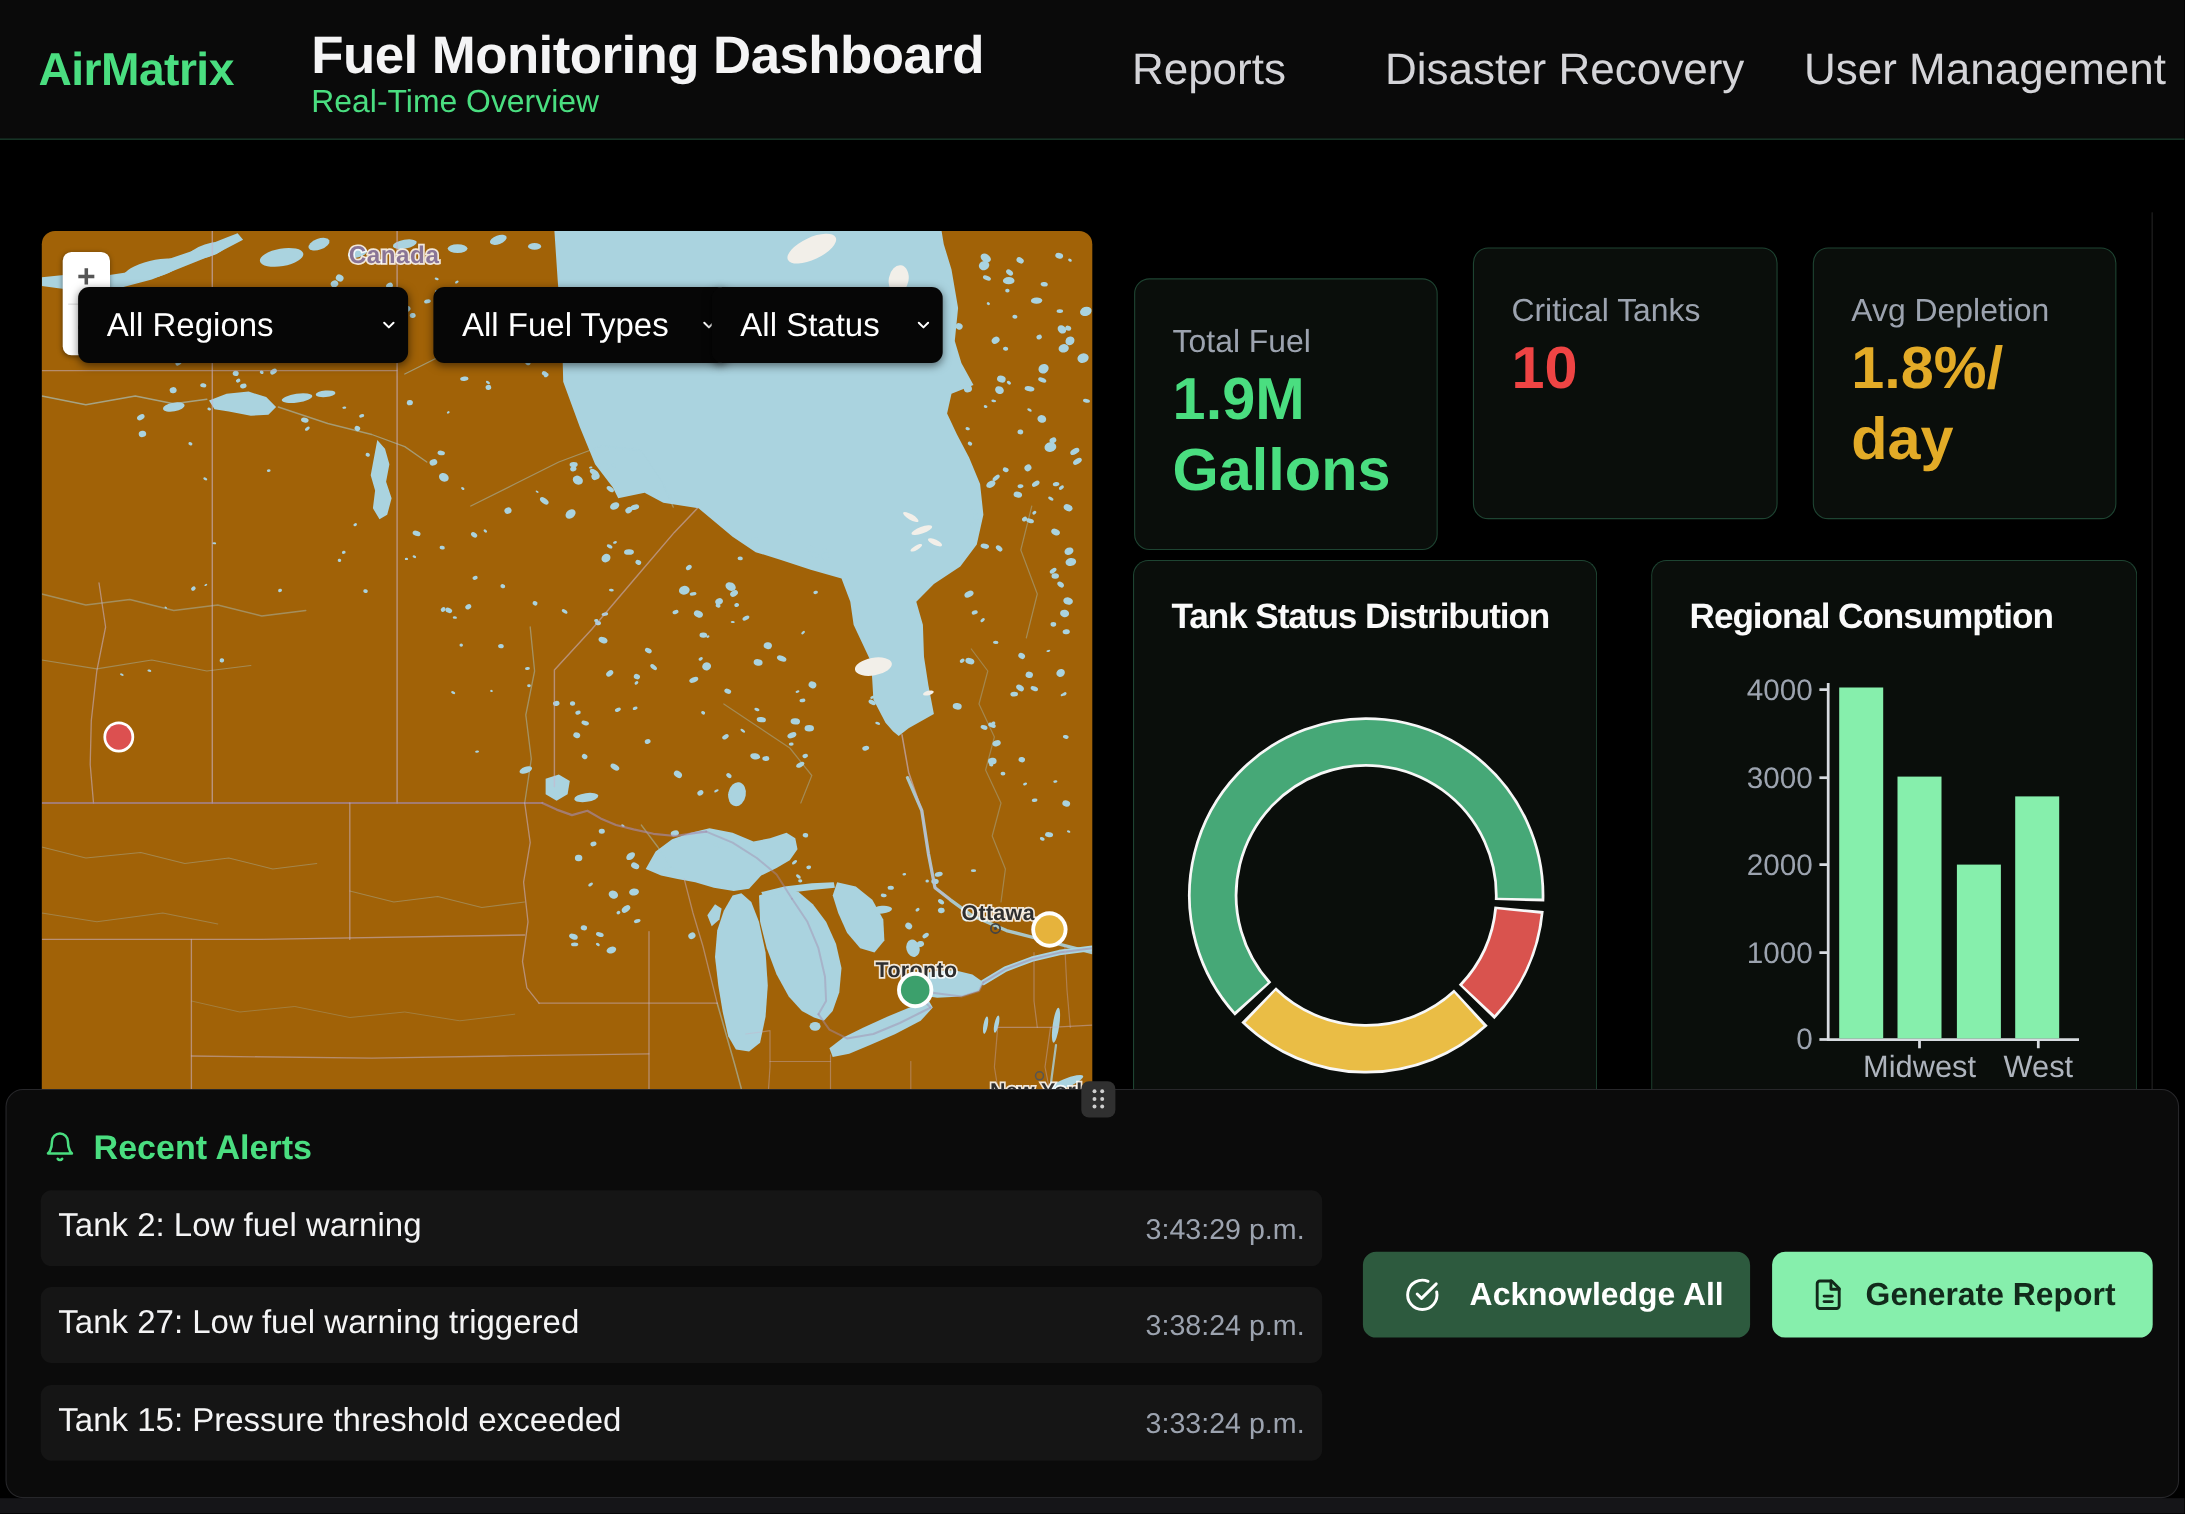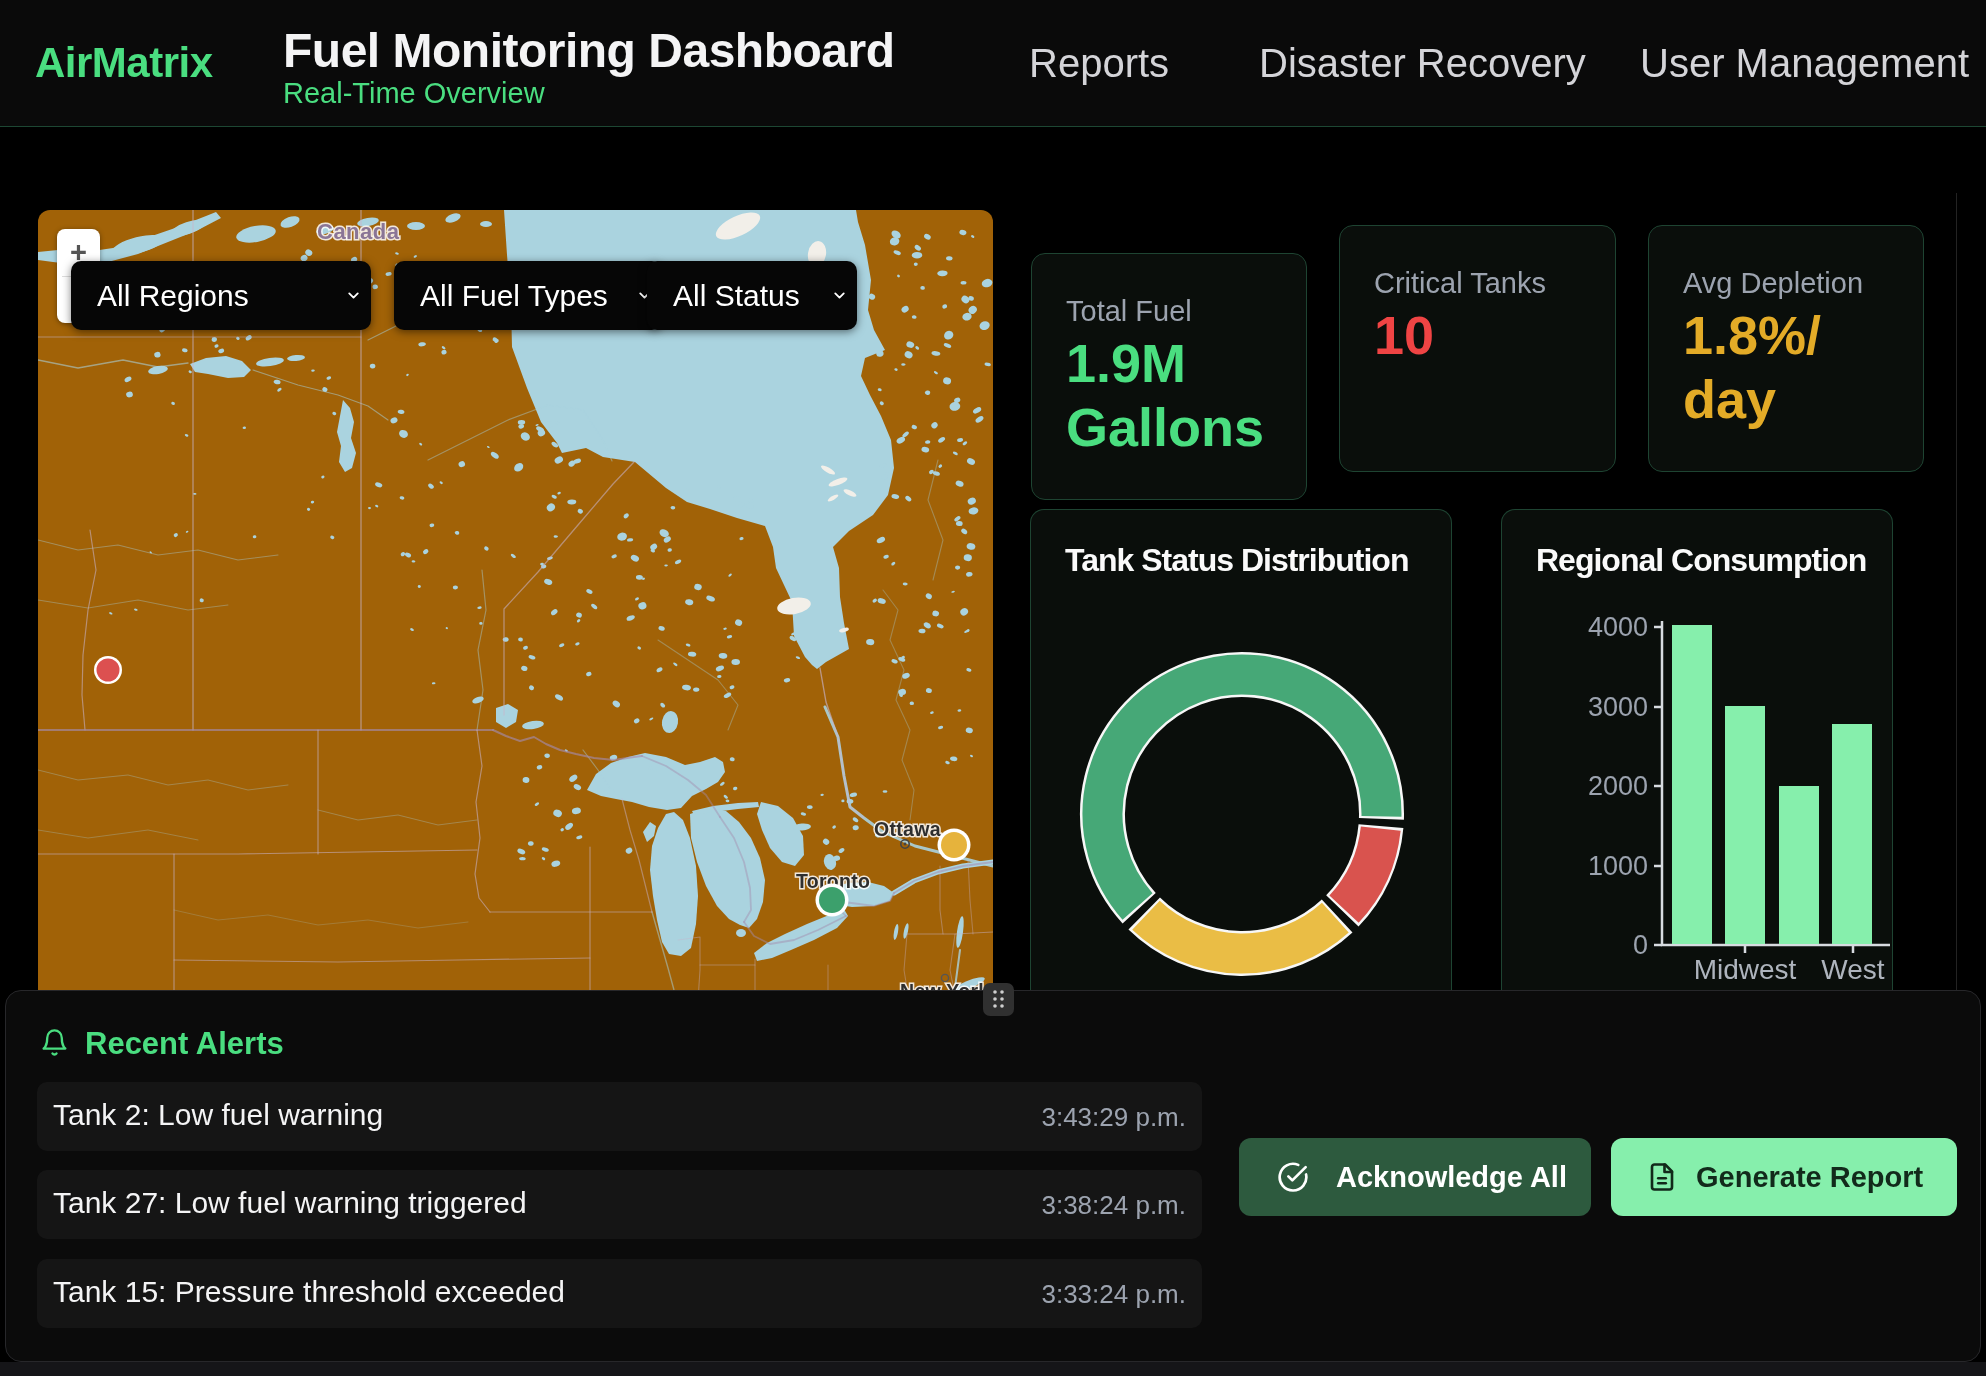--- a/index.html
+++ b/index.html
@@ -562,21 +562,21 @@
     <div class="ctitle">Tank Status Distribution</div>
     <svg class="abs" style="left:0; top:0;" width="422" height="481" viewBox="0 0 422 481">
         <path d="M 108.15,398.24 A 139.5 139.5 0 1 1 350.42,308.87" stroke="#f7f7f7" stroke-width="45" fill="none"></path>
         <path d="M 349.97,316.16 A 139.5 139.5 0 0 1 311.35,400.90" stroke="#f7f7f7" stroke-width="45" fill="none"></path>
         <path d="M 306.14,406.02 A 139.5 139.5 0 0 1 113.22,403.50" stroke="#f7f7f7" stroke-width="45" fill="none"></path>
         <path d="M 106.52,396.44 A 139.5 139.5 0 1 1 350.48,306.43" stroke="#46a877" stroke-width="40" fill="none"></path>
         <path d="M 349.74,318.58 A 139.5 139.5 0 0 1 313.02,399.14" stroke="#d9534e" stroke-width="40" fill="none"></path>
         <path d="M 304.34,407.67 A 139.5 139.5 0 0 1 114.97,405.19" stroke="#eabd45" stroke-width="40" fill="none"></path>
       </svg>
   </div>
-  <div class="card" style="left:1501px; top:509px; width:392px; height:481px; border-bottom-left-radius:0; border-bottom-right-radius:0; border-bottom:none;">
+  <div class="card" style="left:1501px; top:509px; width:442px; height:481px; border-bottom-left-radius:0; border-bottom-right-radius:0; border-bottom:none;">
     <div class="ctitle">Regional Consumption</div>
     <svg class="abs" style="left:0; top:0;" width="422" height="481" viewBox="0 0 422 481" font-family="Liberation Sans, sans-serif">
         <path d="M 160,111 L 160,435 L 388,435" fill="none" stroke="#d7dbe0" stroke-width="2.5"></path>
         <rect x="170" y="115" width="40" height="319" fill="#86efac"></rect>
         <rect x="223" y="196" width="40" height="238" fill="#86efac"></rect>
         <rect x="277" y="276" width="40" height="158" fill="#86efac"></rect>
         <rect x="330" y="214" width="40" height="220" fill="#86efac"></rect>
         <line x1="152" y1="117" x2="160" y2="117" stroke="#d7dbe0" stroke-width="2.5"></line>
         <text x="146" y="126" text-anchor="end" font-size="27" fill="#9ca3af">4000</text>
         <line x1="152" y1="197" x2="160" y2="197" stroke="#d7dbe0" stroke-width="2.5"></line>

